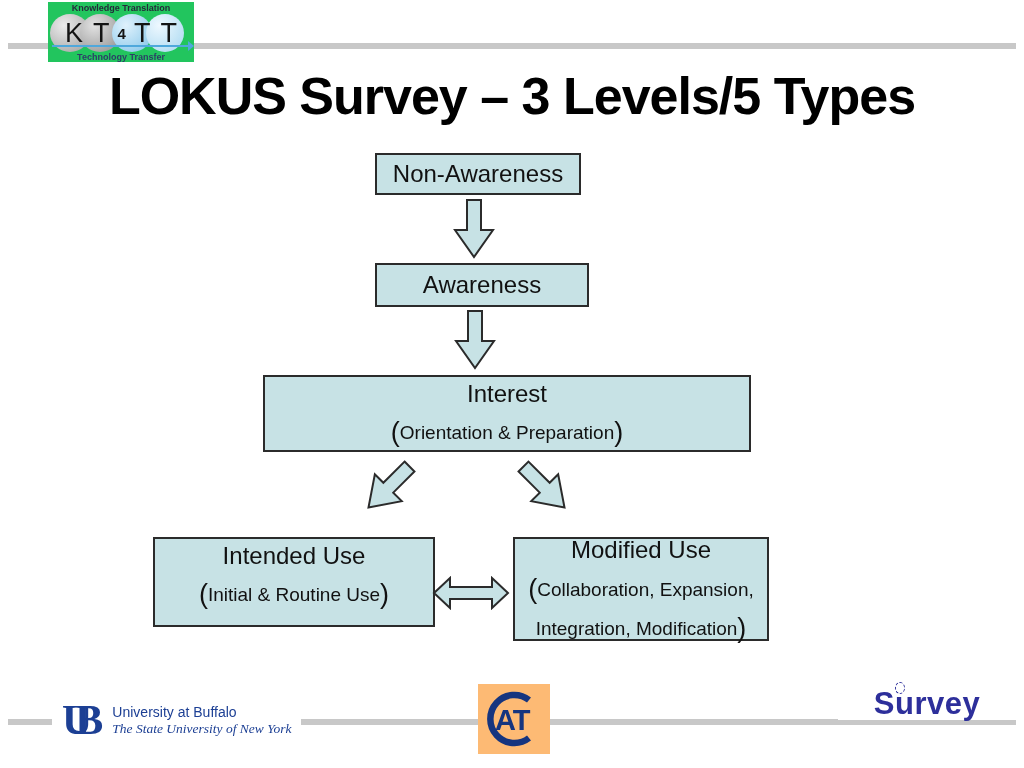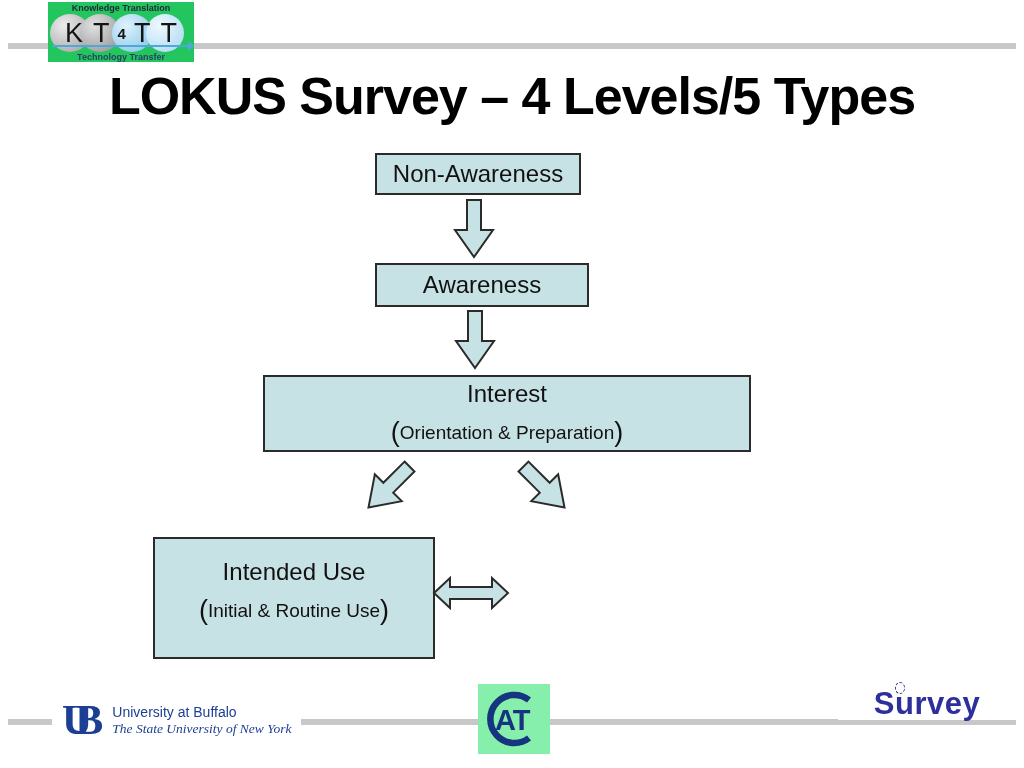--- a/index.html
+++ b/index.html
@@ -40,21 +40,21 @@
   
   .fbox { position:absolute; background:#c7e2e5; border:2px solid #2b2b2b; color:#111;
     display:flex; flex-direction:column; align-items:center; justify-content:center;
     text-align:center; }
   .fbox .main { font-size:24px; line-height:30px; }
   .fbox .sub { font-size:19px; line-height:31px;margin-top:8px; }
   .paren { font-size:27px; font-weight:400; vertical-align:-2px; }
   .box-non-awareness { left:375px; top:153px; width:206px; height:42px; }
   .box-awareness     { left:375px; top:263px; width:214px; height:44px; }
   .box-interest      { left:263px; top:375px; width:488px; height:77px; }
-  .box-intended      { left:153px; top:537px; width:282px; height:122px; padding-bottom:14px; }
+  .box-intended      { left:153px; top:537px; width:282px; height:90px; padding-bottom:14px; }
   .box-modified      { left:513px; top:537px; width:256px; height:104px; }
   .box-modified .main { margin-bottom:1px; }
 
   
   .arrow-svg { position:absolute; z-index:0; }
   .arrow-shape { fill:#c7e2e5; stroke:#2b2b2b; stroke-width:2; stroke-linejoin:miter; }
   .arr-down-1 { left:452px; top:199px; }
   .arr-down-2 { left:453px; top:310px; }
   .arr-diag-left  { left:347px; top:445px; }
   .arr-diag-right { left:502px; top:445px; }
@@ -64,21 +64,21 @@
   .ub-logo { position:absolute; left:52px; top:694px; height:52px; background:#fff; z-index:2;
     display:flex; align-items:center; padding:0 10px; gap:9px; }
   .ub-mark { font-family:"Liberation Serif", serif; font-weight:700; font-size:42px;
     color:#1c3f94; line-height:42px; white-space:nowrap; }
   .ub-mark .ub-b { margin-left:-17px; }
   .ub-text { display:flex; flex-direction:column; justify-content:center; }
   .ub-line1 { font-size:14px; font-weight:400; color:#1c3f94; line-height:17px; }
   .ub-line2 { font-family:"Liberation Serif", serif; font-style:italic; font-size:13.5px;
     color:#1c3f94; line-height:16px; }
 
-  .cat-logo { position:absolute; left:478px; top:684px; width:72px; height:70px; background:#86efac;
+  .cat-logo { position:absolute; left:478px; top:684px; width:72px; height:70px; background:#fdba74;
     z-index:2; display:flex; align-items:center; justify-content:center; }
   .cat-text { font-family:"Liberation Sans", sans-serif; font-weight:700; }
 
   .nidrr-logo { position:absolute; left:838px; top:684px; width:178px; background:#fff; z-index:2;
     text-align:center; padding-top:4px; }
   .nidrr-mark-wrap { position:relative; display:inline-block; }
   .nidrr-mark { font-size:31px; font-weight:700; color:#2d2f9b; letter-spacing:0.5px; line-height:32px; }
   .nidrr-star { position:absolute; left:21px; top:-6px; width:10px; height:12px;
     border:1.6px dashed #2d2f9b; border-radius:50%; background:#fff; }
   .nidrr-lines { margin-top:2px; font-size:9px; font-weight:700; color:#101010;
@@ -103,40 +103,45 @@
     <div class="kt-letters">
       <span>K</span>
       <span>T</span>
       <span class="kt-4">4</span>
       <span>T</span>
       <span>T</span>
     </div>
     <div class="kt-bottom">Technology Transfer</div>
   </div>
 
-  <div class="title">LOKUS Survey – 4 Levels/5 Types</div>
+  <div class="title">LOKUS Survey – 3 Levels/5 Types</div>
 
   <div class="fbox box-non-awareness">
     <div class="main">Non-Awareness</div>
   </div>
 
   <div class="fbox box-awareness">
     <div class="main">Awareness</div>
   </div>
 
   <div class="fbox box-interest">
     <div class="main">Interest</div>
     <div class="sub"><span class="paren">(</span><span>Orientation &amp; Preparation</span><span class="paren">)</span></div>
   </div>
 
   <div class="fbox box-intended">
     <div class="main">Intended Use</div>
     <div class="sub"><span class="paren">(</span><span>Initial &amp; Routine Use</span><span class="paren">)</span></div>
   </div>
 
+  <div class="fbox box-modified">
+    <div class="main">Modified Use</div>
+    <div class="sub"><span class="paren">(</span><span>Collaboration, Expansion,</span></div>
+    <div class="sub"><span>Integration, Modification</span><span class="paren">)</span></div>
+  </div>
 
   <svg class="arrow-svg arr-down-1" width="44" height="60">
     <polygon class="arrow-shape" points="15,1 29,1 29,31 41,31 22,58 3,31 15,31"></polygon>
   </svg>
   <svg class="arrow-svg arr-down-2" width="44" height="60">
     <polygon class="arrow-shape" points="15,1 29,1 29,31 41,31 22,58 3,31 15,31"></polygon>
   </svg>
   <svg class="arrow-svg arr-diag-left" width="84" height="84">
     <g transform="translate(42,42) rotate(45)">
       <polygon class="arrow-shape" points="-7,-29 7,-29 7,1 19,1 0,29 -19,1 -7,1"></polygon>

